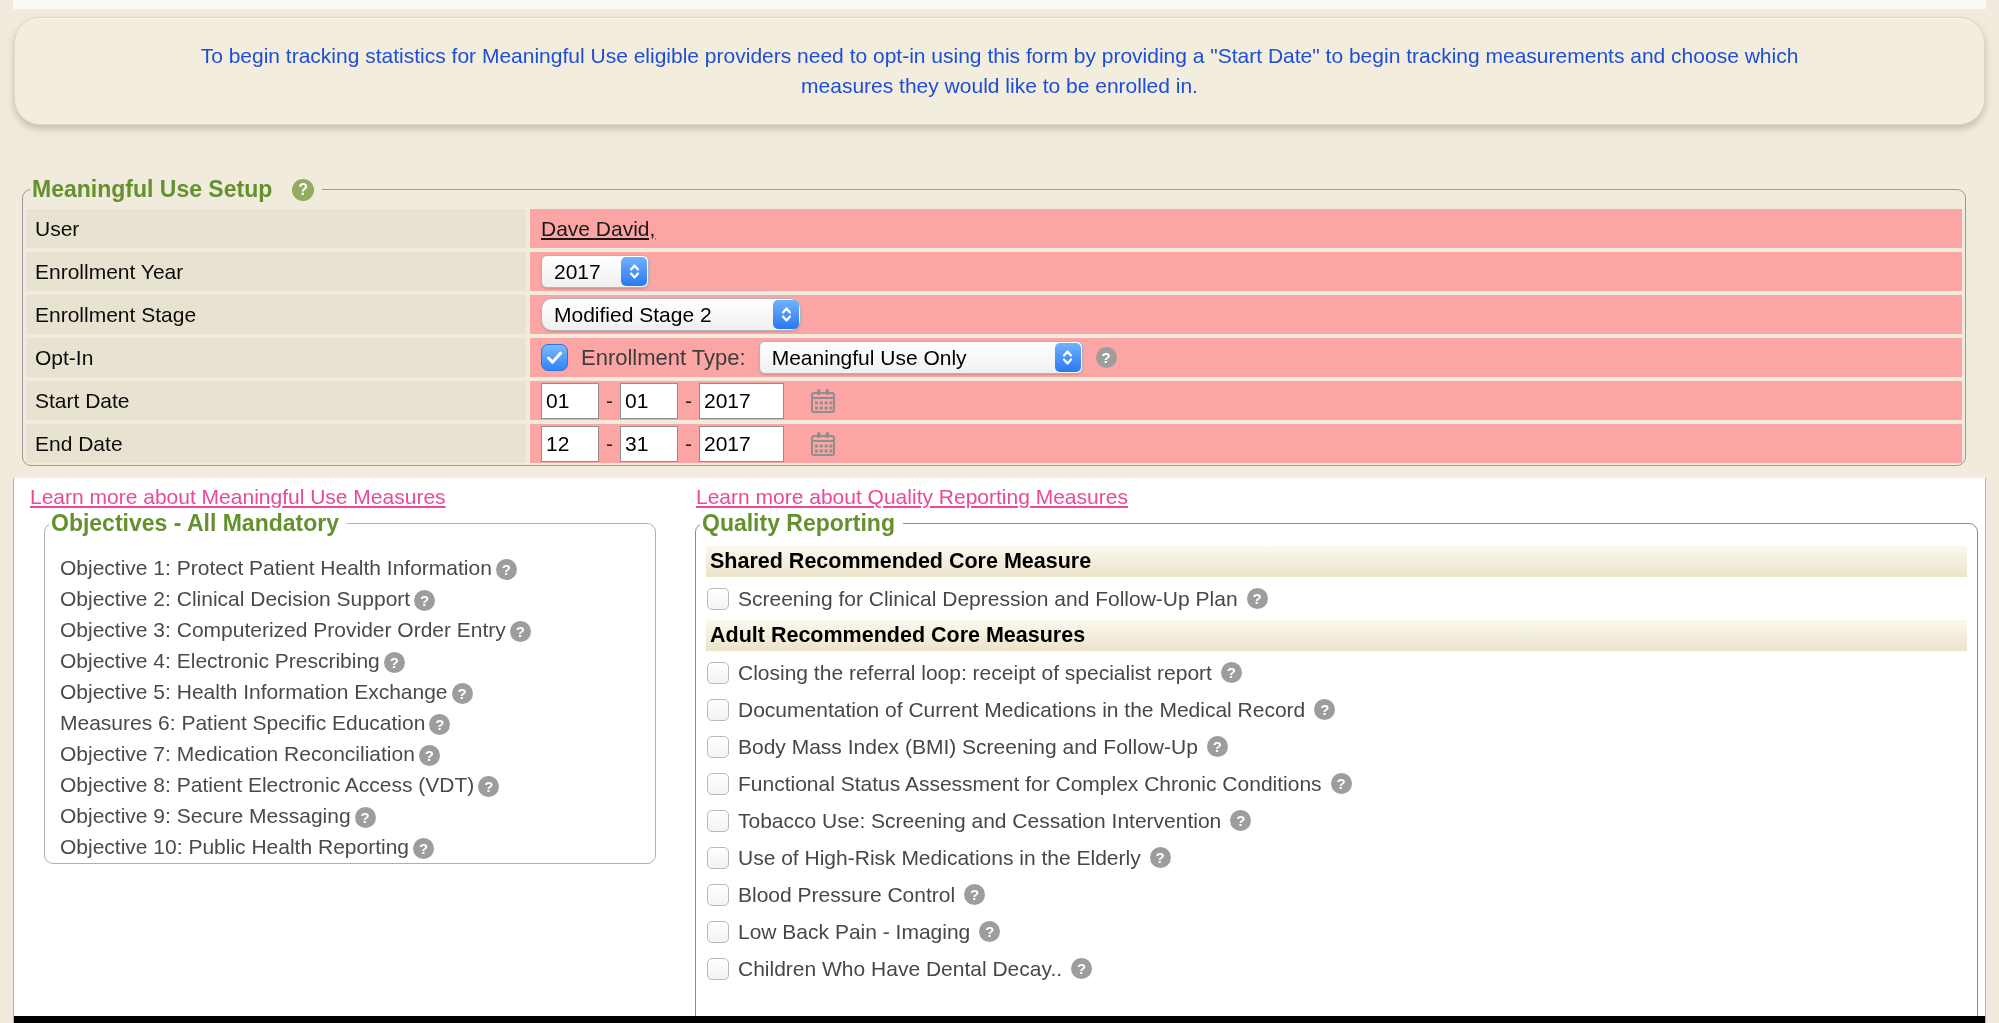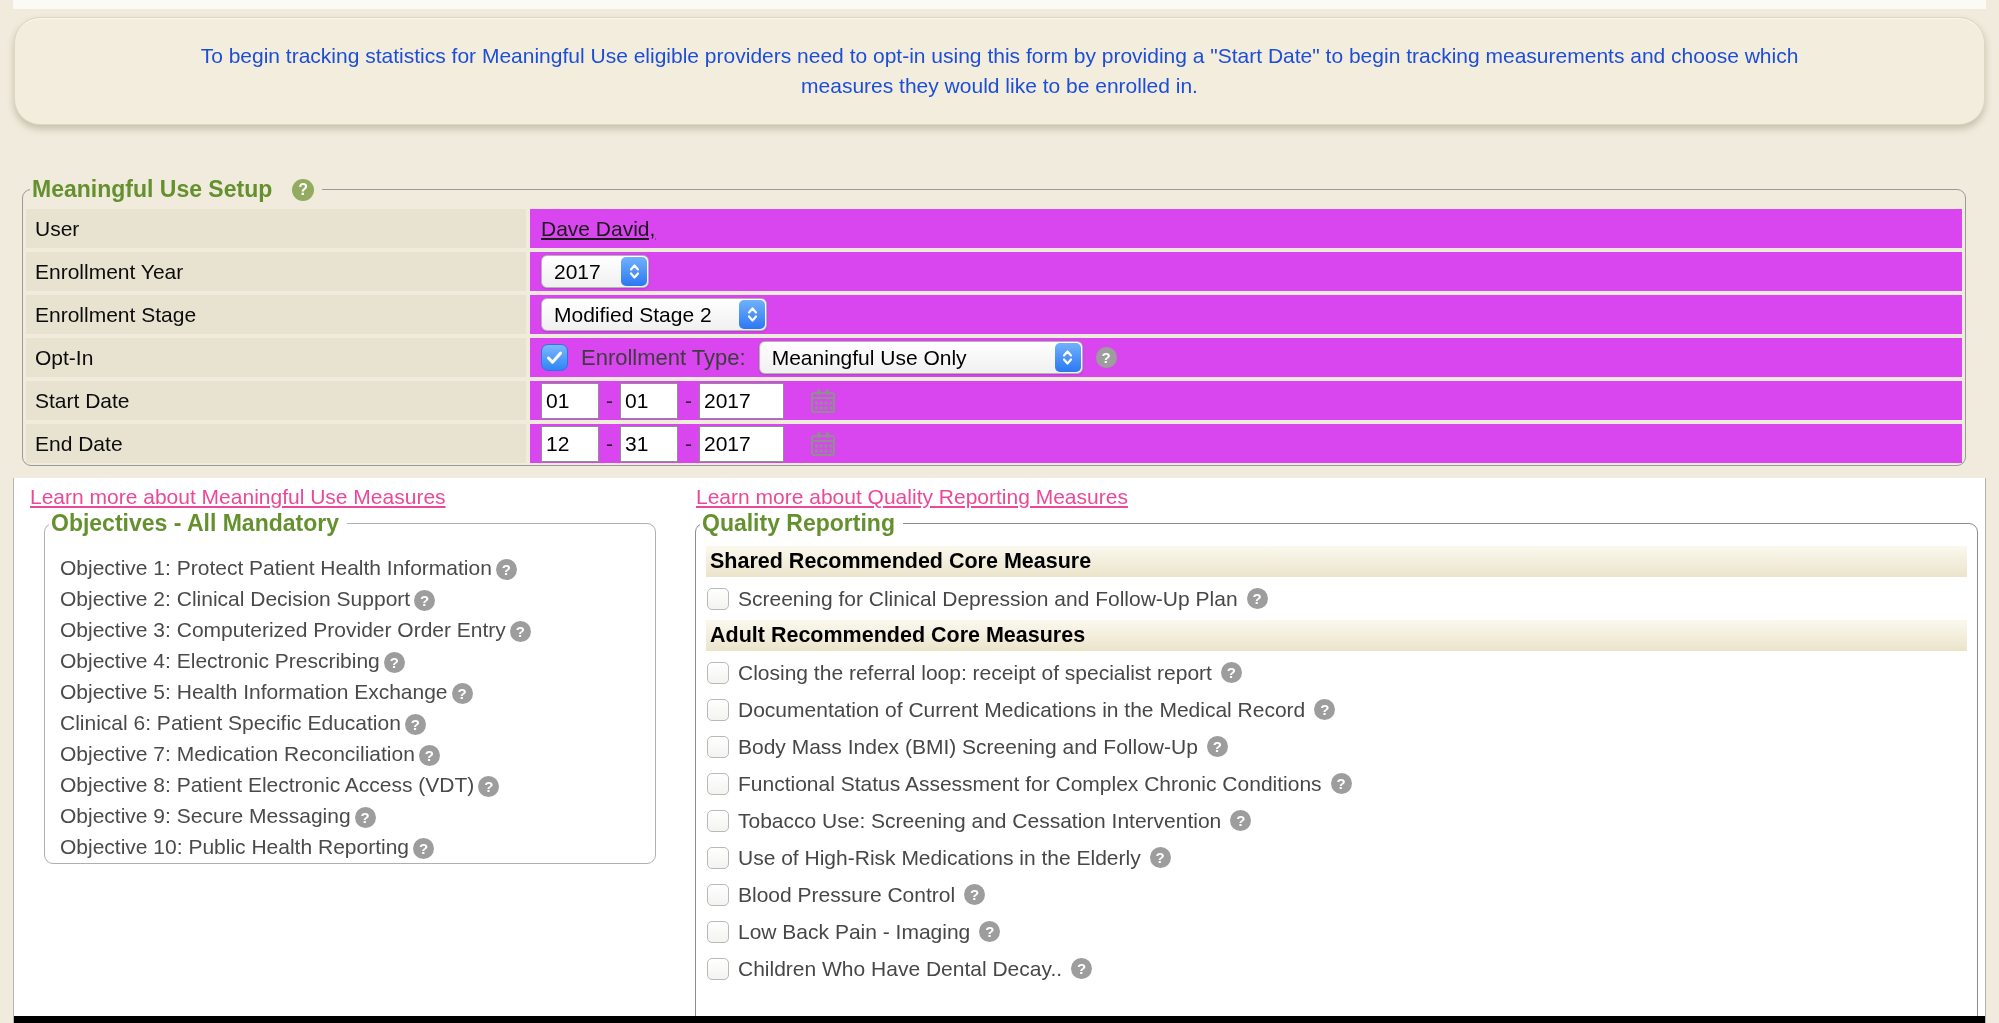--- a/index.html
+++ b/index.html
@@ -23,38 +23,38 @@
   .banner-text { font-size:21px; line-height:30px; text-align:center; padding:0 168px; color:#1d4ed8; }
 
   
   fieldset { border:1px solid #9a9a9a; border-radius:9px; background:transparent; }
   legend { font-weight:bold; color:#64902e; font-size:23px; display:flex; align-items:center; gap:20px; padding:0 8px 0 2px; margin-left:4px; }
   .mu-fieldset { position:absolute; left:22px; top:176px; width:1944px; height:290px; padding:2px 3px 3px 3px; }
 
   .setup-grid { display:grid; grid-template-columns:500px 1fr; gap:4px; padding-top:4px; }
   .cell { height:39px; display:flex; align-items:center; }
   .cell-label { background:#e8e2d1; padding-left:9px; font-size:21px; color:#0c0c0c; }
-  .cell-value { background:#d946ef; padding-left:11px; }
+  .cell-value { background:#fca5a5; padding-left:11px; }
 
   .user-link { font-size:21px; color:#1a1a1a; text-decoration:underline; cursor:pointer; }
 
   
   .mac-select {
     height:33px; border:1px solid #b4b4b4; border-radius:6px;
     background:linear-gradient(#ffffff,#f0f0f0);
     box-shadow:0 1px 2px rgba(0,0,0,.15);
     display:inline-flex; align-items:center; justify-content:space-between;
     font-size:21px; padding-left:12px; cursor:pointer;
   }
   .stepper {
     width:26px; align-self:stretch; margin:1px; border-radius:5px;
     background:linear-gradient(#71b1fd,#2b78f2);
     display:flex; align-items:center; justify-content:center; flex:none;
   }
-  .sel-year { width:108px; } .sel-stage { width:226px; } .sel-type { width:324px; }
+  .sel-year { width:108px; } .sel-stage { width:260px;border-radius:11px; } .sel-type { width:324px; }
 
   
   .checkbox-checked {
     width:27px; height:27px; border-radius:7px; flex:none;
     background:linear-gradient(#7cb8fd,#2e85f6); border:1px solid #2d76dd;
     display:inline-flex; align-items:center; justify-content:center; cursor:pointer;
   }
   .checkbox-empty {
     width:22px; height:22px; border:1px solid #b9b9b9; border-radius:5px; flex:none;
     background:linear-gradient(#ffffff,#f3f3f0); cursor:pointer;
@@ -256,21 +256,21 @@
         </div>
       <div class="obj-item">
           <span>Objective 4: Electronic Prescribing</span>
           <span class="help">?</span>
         </div>
       <div class="obj-item">
           <span>Objective 5: Health Information Exchange</span>
           <span class="help">?</span>
         </div>
       <div class="obj-item">
-          <span>Clinical 6: Patient Specific Education</span>
+          <span>Measures 6: Patient Specific Education</span>
           <span class="help">?</span>
         </div>
       <div class="obj-item">
           <span>Objective 7: Medication Reconciliation</span>
           <span class="help">?</span>
         </div>
       <div class="obj-item">
           <span>Objective 8: Patient Electronic Access (VDT)</span>
           <span class="help">?</span>
         </div>

